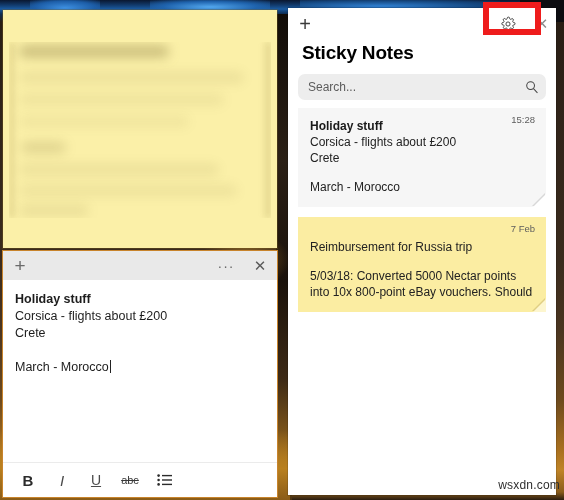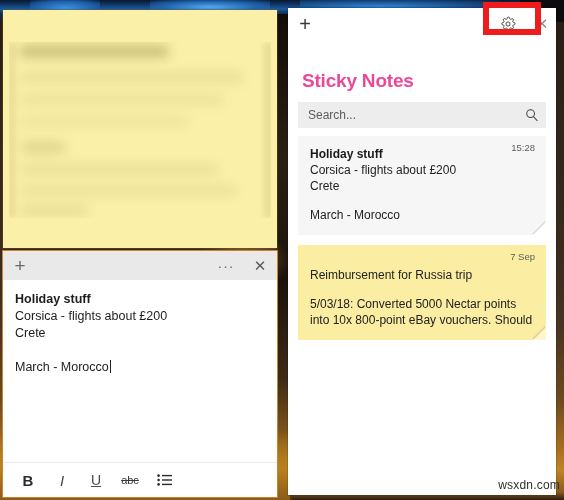--- a/index.html
+++ b/index.html
@@ -227,33 +227,33 @@
   }
   #notes-panel .np-close {
     width: 28px; height: 32px;
     font-size: 15px;
     color: #8b8b8b;
     font-weight: 300;
   }
   #notes-panel .np-apptitle {
     font-size: 19px;
     font-weight: bold;
-    color: #ec4899;
+    color: #000000;
     padding: 2px 14px 10px 14px;
     flex: none;
     letter-spacing: -0.2px;
-    margin-top: 28px;
   }
   #notes-panel .np-search {
     margin: 0 10px 8px 10px;
     height: 26px;
     background: #ededed;
     display: flex;
     align-items: center;
     flex: none;
+    border-radius: 7px;
   }
   #notes-panel .np-search input {
     flex: 1;
     border: none;
     outline: none;
     background: transparent;
     font-family: "Liberation Sans", sans-serif;
     font-size: 12px;
     color: #5c5c5c;
     padding-left: 10px;
@@ -438,21 +438,21 @@
         <div class="nc-title">Holiday stuff</div>
         <div class="nc-line">Corsica - flights about £200</div>
         <div class="nc-line">Crete</div>
         <div class="nc-blank"></div>
         <div class="nc-line">March - Morocco</div>
         <div class="fold"></div>
       </div>
 
 
       <div class="note-card yellow-note tall-card">
-        <div class="nc-time">7 Sep</div>
+        <div class="nc-time">7 Feb</div>
         <div class="nc-line">Reimbursement for Russia trip</div>
         <div class="nc-blank"></div>
         <div class="nc-line">5/03/18: Converted 5000 Nectar points</div>
         <div class="nc-line">into 10x 800-point eBay vouchers. Should</div>
         <div class="fold"></div>
       </div>
 
     </div>
   </div>
 

